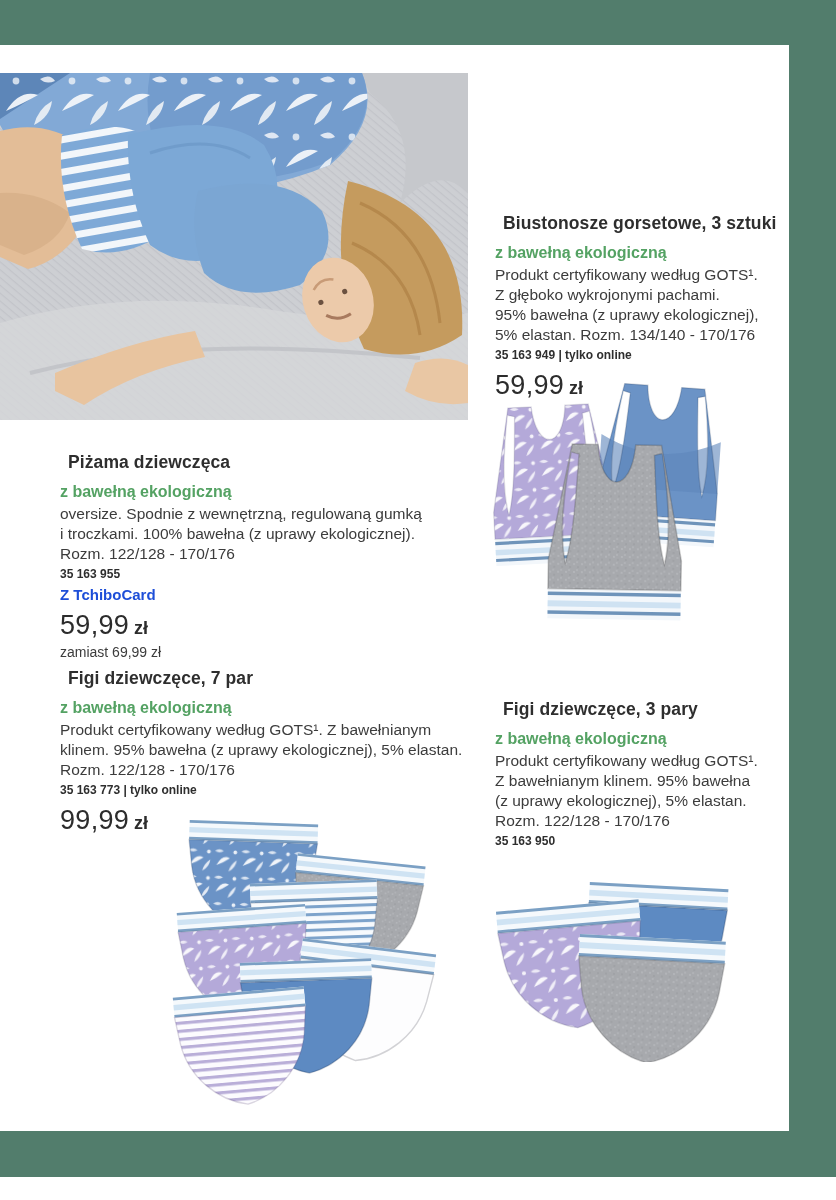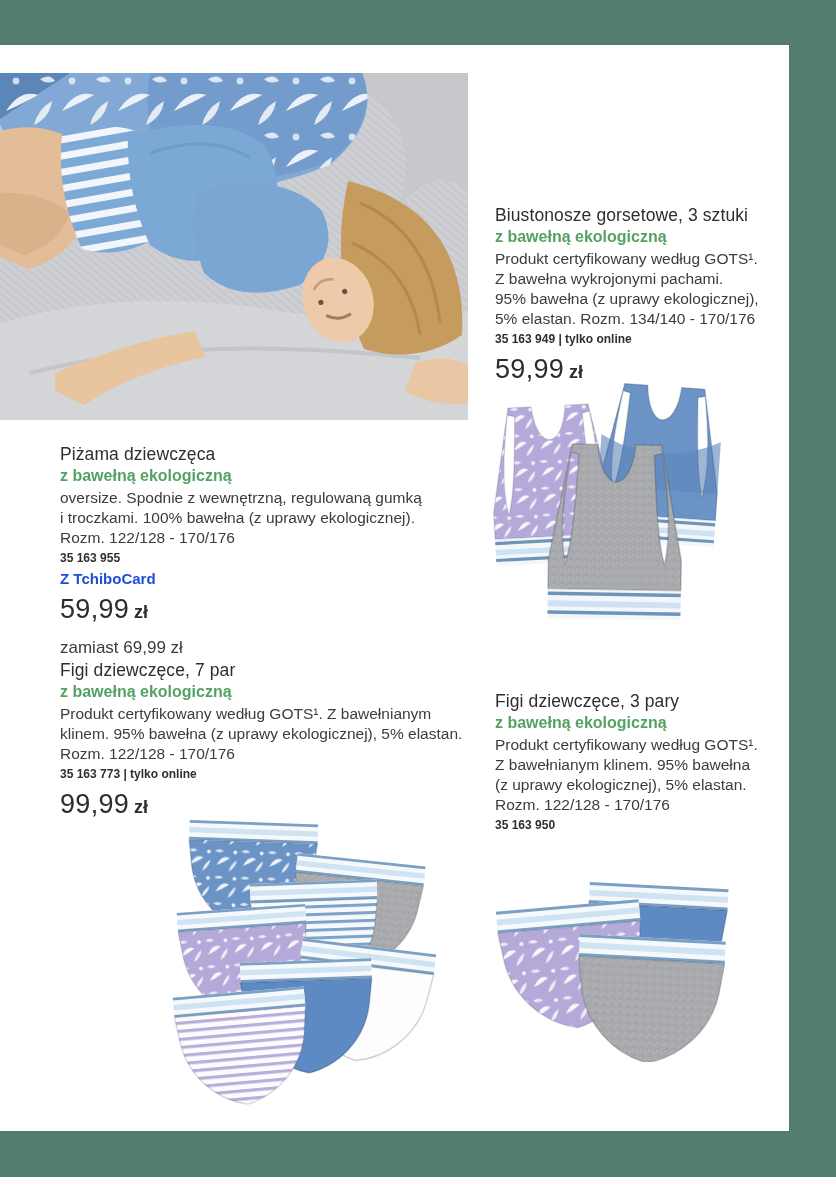--- a/index.html
+++ b/index.html
@@ -24,29 +24,29 @@
   #img-b3   { left:488px; top:876px; width:252px; height:186px; }
   .imgbox svg { display:block; width:100%; height:100%; }
 
   
   .block { position:absolute; }
   #blk-bras    { left:495px; top:204px; width:292px; }
   #blk-pajama  { left:60px;  top:443px; width:418px; }
   #blk-briefs7 { left:60px;  top:659px; width:428px; }
   #blk-briefs3 { left:495px; top:690px; width:292px; }
 
-  .title { font-size:17.5px; font-weight:400; color:#2e2e2e; line-height:22px; margin:0; letter-spacing:.1px; }
+  .title { font-size:17.5px; font-weight:700; color:#2e2e2e; line-height:22px; margin:8px; letter-spacing:.1px; }
   .eco   { font-size:16px;   font-weight:700; color:#54a263; line-height:21px; margin-bottom:2px; }
   .dline { font-size:15.5px; color:#3c3c3c; line-height:20px; }
   .sku   { font-size:12px; font-weight:700; color:#2e2e2e; line-height:20px; }
   .tchibo{ font-size:15px;   font-weight:700; color:#1d4ed8; line-height:20px; margin-top:1px; }
   .price-row { margin-top:5px; white-space:nowrap; color:#2c2c2c; }
   .amt { font-size:27px; line-height:30px; letter-spacing:.3px; }
   .cur { font-size:18px; font-weight:700; margin-left:5px; }
-  .old { font-size:17px; color:#3c3c3c; line-height:20px; margin-top:14px; }
+  .old { font-size:14px; color:#3c3c3c; line-height:20px; margin-top:2px; }
 </style>
 </head>
 <body>
 
 <div class="page">
 
   <div class="bar" id="frame-top"></div>
   <div class="bar" id="frame-right"></div>
   <div class="bar" id="frame-bottom"></div>
 
@@ -103,21 +103,21 @@
         <circle cx="347" cy="221" r="2.6" fill="#6b5140"></circle>
       </g>
     </svg>
   </div>
 
   <section class="block" id="blk-bras">
     <h2 class="title">Biustonosze gorsetowe, 3 sztuki</h2>
     <div class="eco">z bawełną ekologiczną</div>
     <div>
       <div class="dline">Produkt certyfikowany według GOTS¹.</div>
-      <div class="dline">Z bawełna wykrojonymi pachami.</div>
+      <div class="dline">Z głęboko wykrojonymi pachami.</div>
       <div class="dline">95% bawełna (z uprawy ekologicznej),</div>
       <div class="dline">5% elastan. Rozm. 134/140 - 170/176</div>
     </div>
     <div class="sku">35 163 949 | tylko online</div>
     <div class="price-row"><span class="amt">59,99</span><span class="cur">zł</span></div>
   </section>
 
   <section class="block" id="blk-pajama">
     <h2 class="title">Piżama dziewczęca</h2>
     <div class="eco">z bawełną ekologiczną</div>

